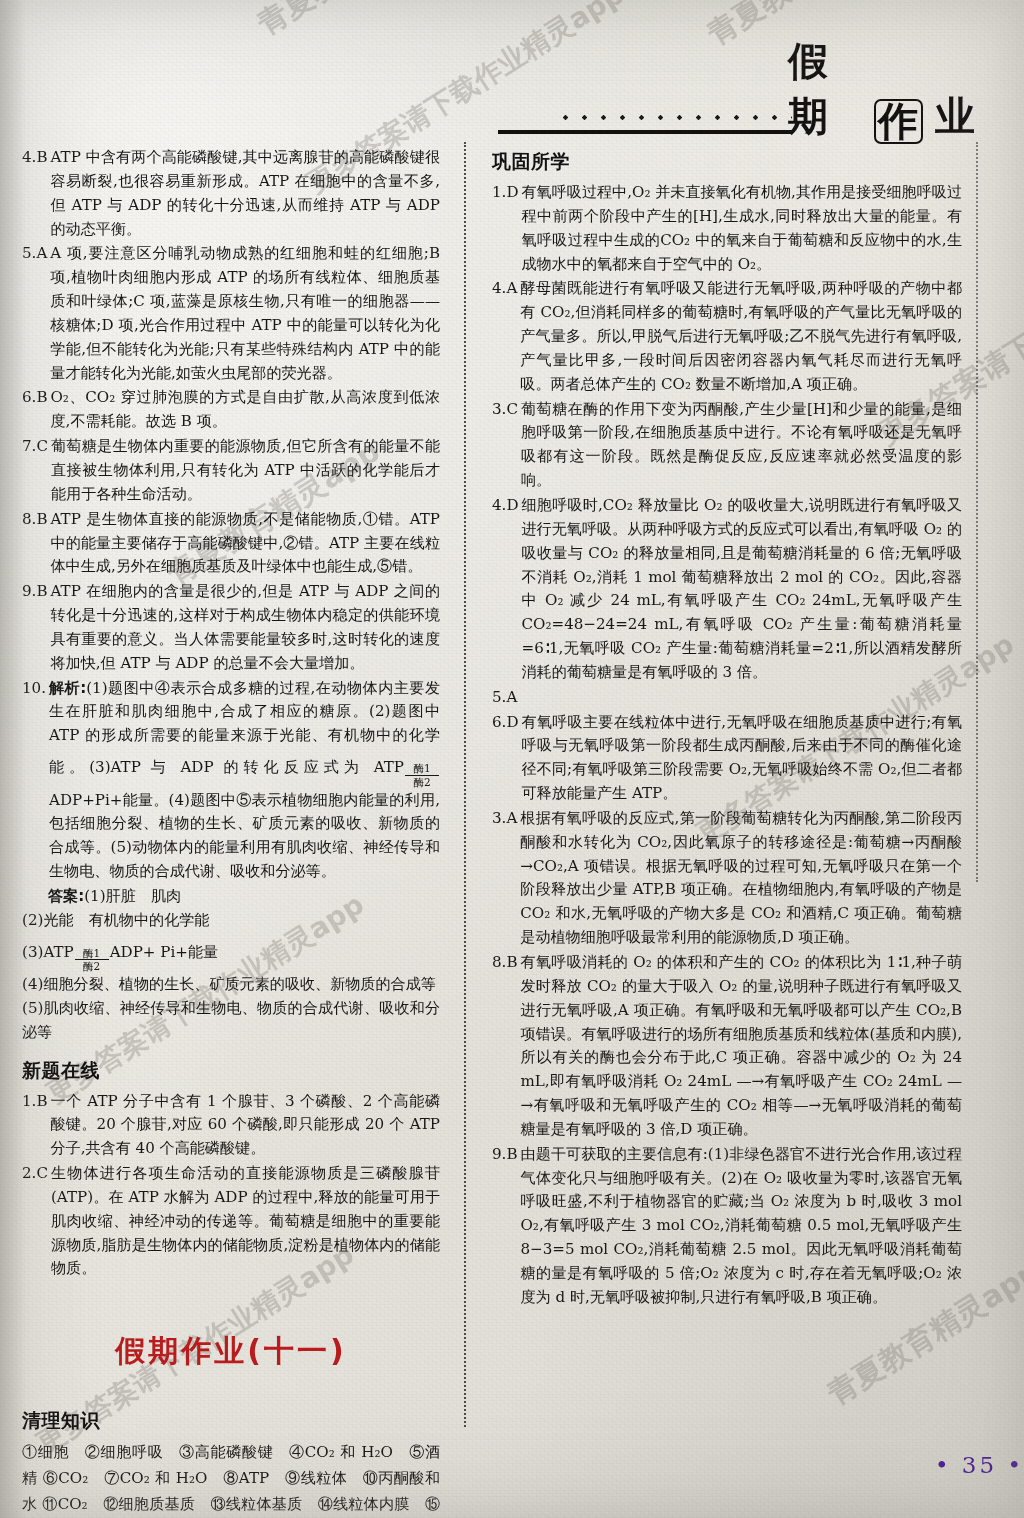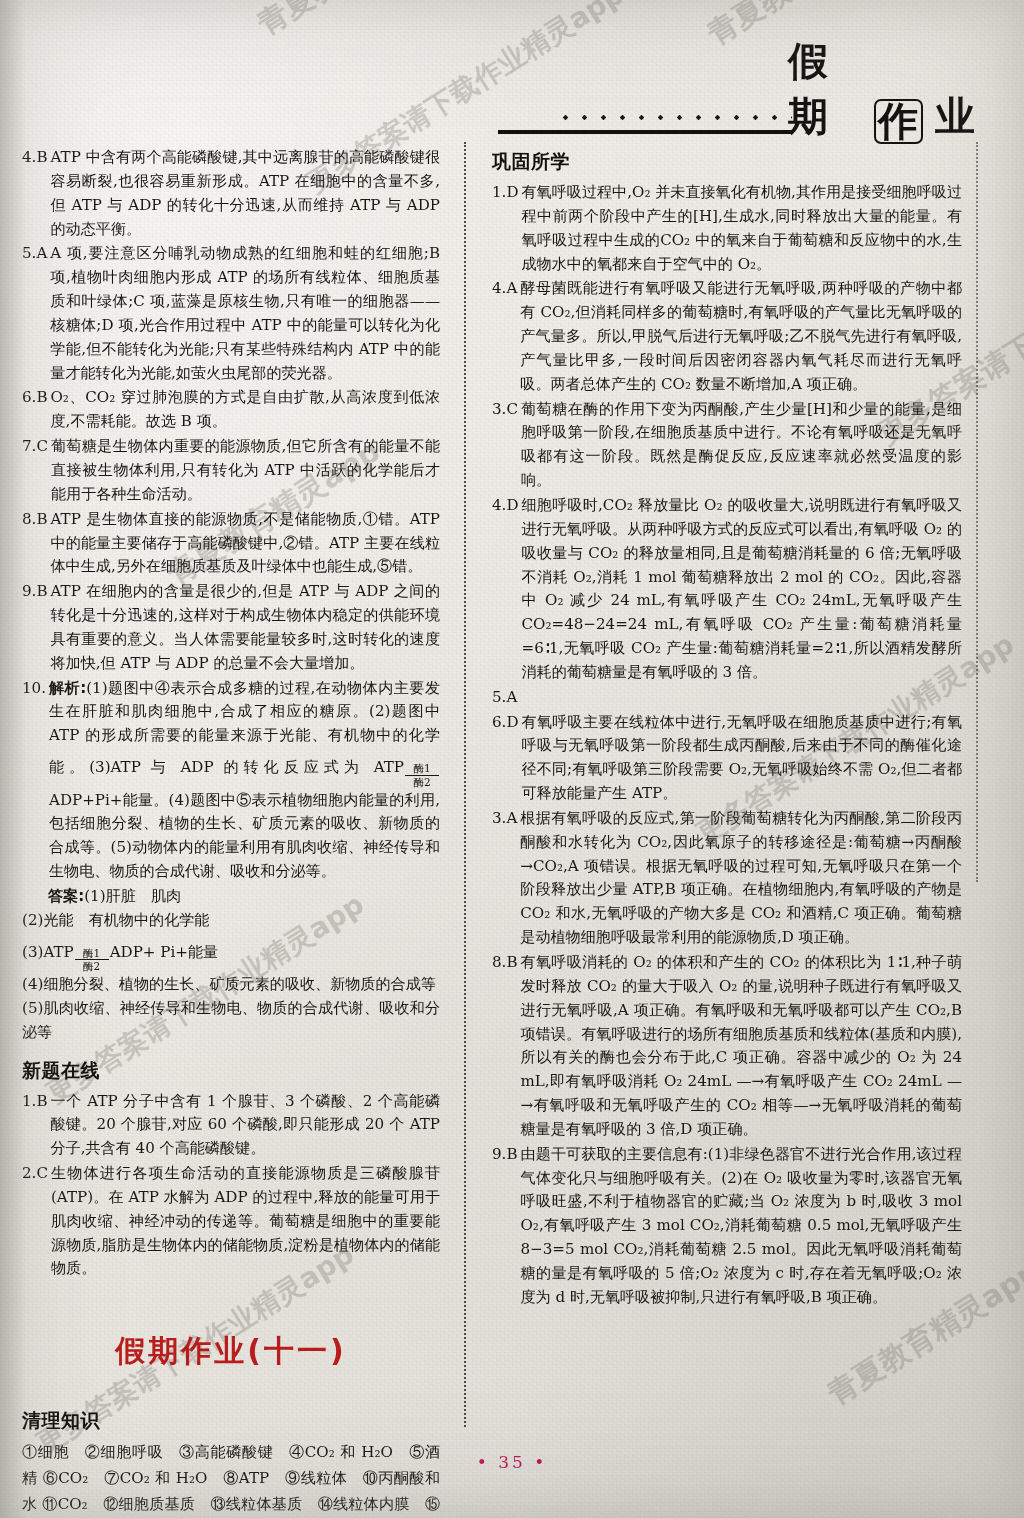--- a/index.html
+++ b/index.html
@@ -103,22 +103,22 @@
   }
   .frac .t{font-size:10.5px;margin-top:16px;}
   .frac .bar{width:34px;height:0;border-top:1.4px solid #181715;margin:1px 0;}
   .frac .b{font-size:10.5px;}
 
   
   .klist{line-height:1.72;text-align:justify;}
 
   
   #pageno{
-    position:absolute;left:0;right:0;top:1452px;text-align:center;
-    font-size:17px;color:#be185d;letter-spacing:3px;
+    position:absolute;left:0;right:0;top:1452px;text-align:right;
+    font-size:23px;color:#4c1d95;letter-spacing:3px;
     font-family:"DejaVu Serif","Liberation Serif",serif;
   }
 </style>
 </head>
 <body>
 
 <div id="paper"></div>
 <div id="grain"></div>
 <div id="gutter"></div>
 

